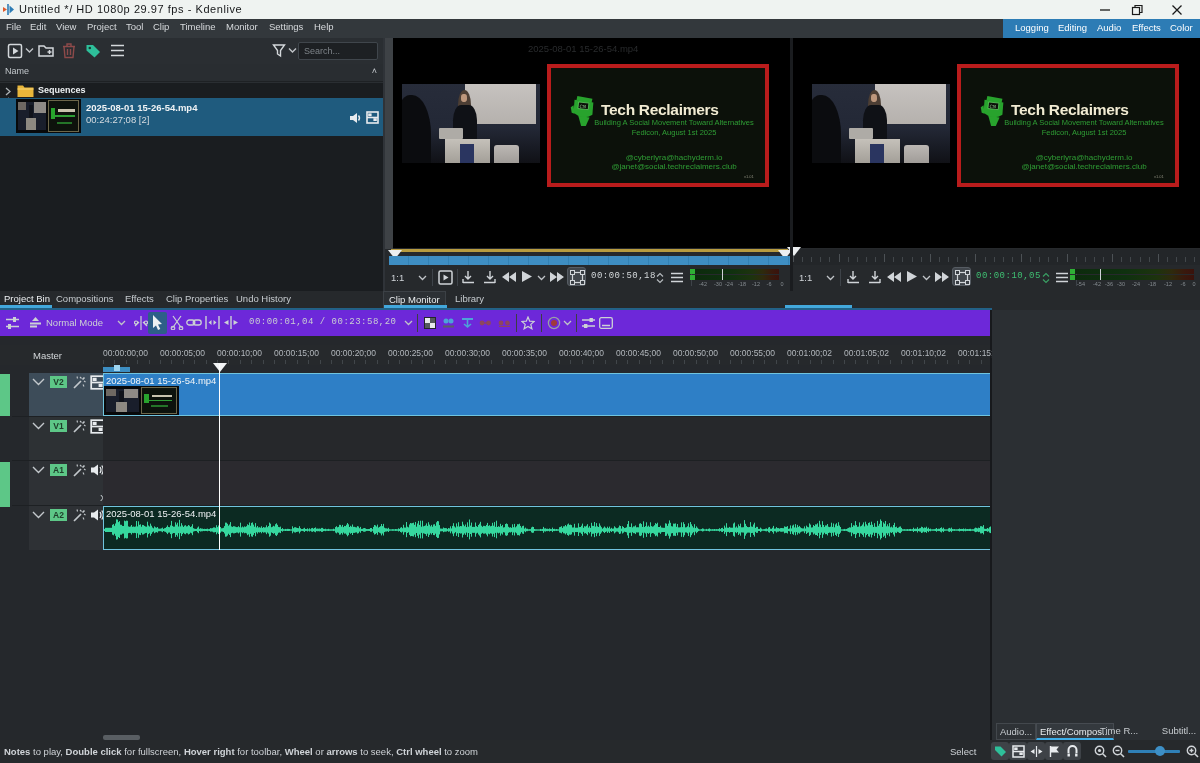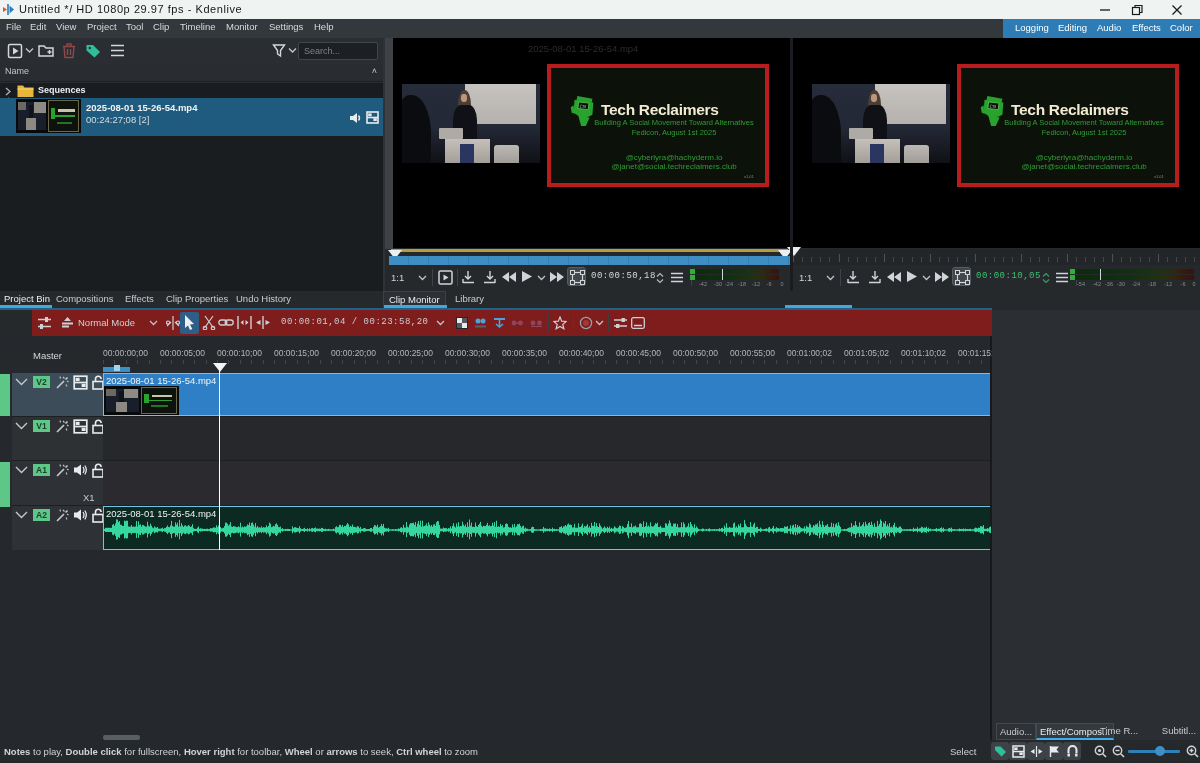--- a/index.html
+++ b/index.html
@@ -57,27 +57,27 @@
 .wb-chair { position:absolute; left:67%; top:77%; width:18%; height:23%; background:linear-gradient(#bcb8b4,#a09c98); border-radius:3px 3px 0 0; }
 .slidebox { position:absolute; background:#0c110a; border:4px solid #b91c1c; overflow:hidden; }
 
 
 .tabbar { position:absolute; top:291px; height:17px; background:#26292c; color:#c7ccd0; font-size:9.5px; }
 .tab { position:absolute; top:0; height:17px; line-height:16px; }
 .tab.active { color:#eceff1; } .tabbar .boxed { background:#2c3034; border:1px solid #3c4146; border-bottom:none; padding:0 5px; margin-left:-5px; }
 #tabline { position:absolute; top:308px; left:0; width:992px; height:2px; background:#226187; }
 
 
-#tltools { position:absolute; top:310px; left:0; width:990px; height:26px; background:#7f1d1d; color:#ccd1d5;margin-left:32px; }
+#tltools { position:absolute; top:310px; left:0; width:990px; height:26px; background:#6d28d9; color:#ccd1d5; }
 #tltools .sep { position:absolute; top:4px; width:1px; height:18px; background:#3a3f44; }
 
 
 #timeline { position:absolute; top:336px; left:0; width:990px; height:404px; background:#25282c; }
 #ruler { position:absolute; top:9px; left:0; width:990px; height:20px; background:#26292c; color:#b2b7bc; font-size:8.5px; }
-.trackhdr { position:absolute; left:12px; width:94px; background:#2d3134;padding-left:48px; }
+.trackhdr { position:absolute; left:29px; width:94px; background:#2d3134;padding-left:48px; }
 .trackrow { position:absolute; left:103px; width:887px; }
 .badge { position:absolute; left:21px; top:3px; width:17px; height:12px; background:#5dc787; color:#20402c; font-size:8.5px; font-weight:bold; text-align:center; line-height:12px; }
 .greenbar { position:absolute; left:0; width:10px; background:#5dc787; }
 #playhead { position:absolute; background:#fff; width:1px; }
 
 #ruler span { position:absolute; top:3px; }
 #ruler-ticks { left:103px; top:24px; width:887px; height:4px; background:repeating-linear-gradient(90deg,#41464a 0px,#41464a 1px,transparent 1px,transparent 11.4px); }
 .chev, .hico { position:absolute; }
 .hico { top:2px; }
 .trackhdr { background:#2d3134; }

